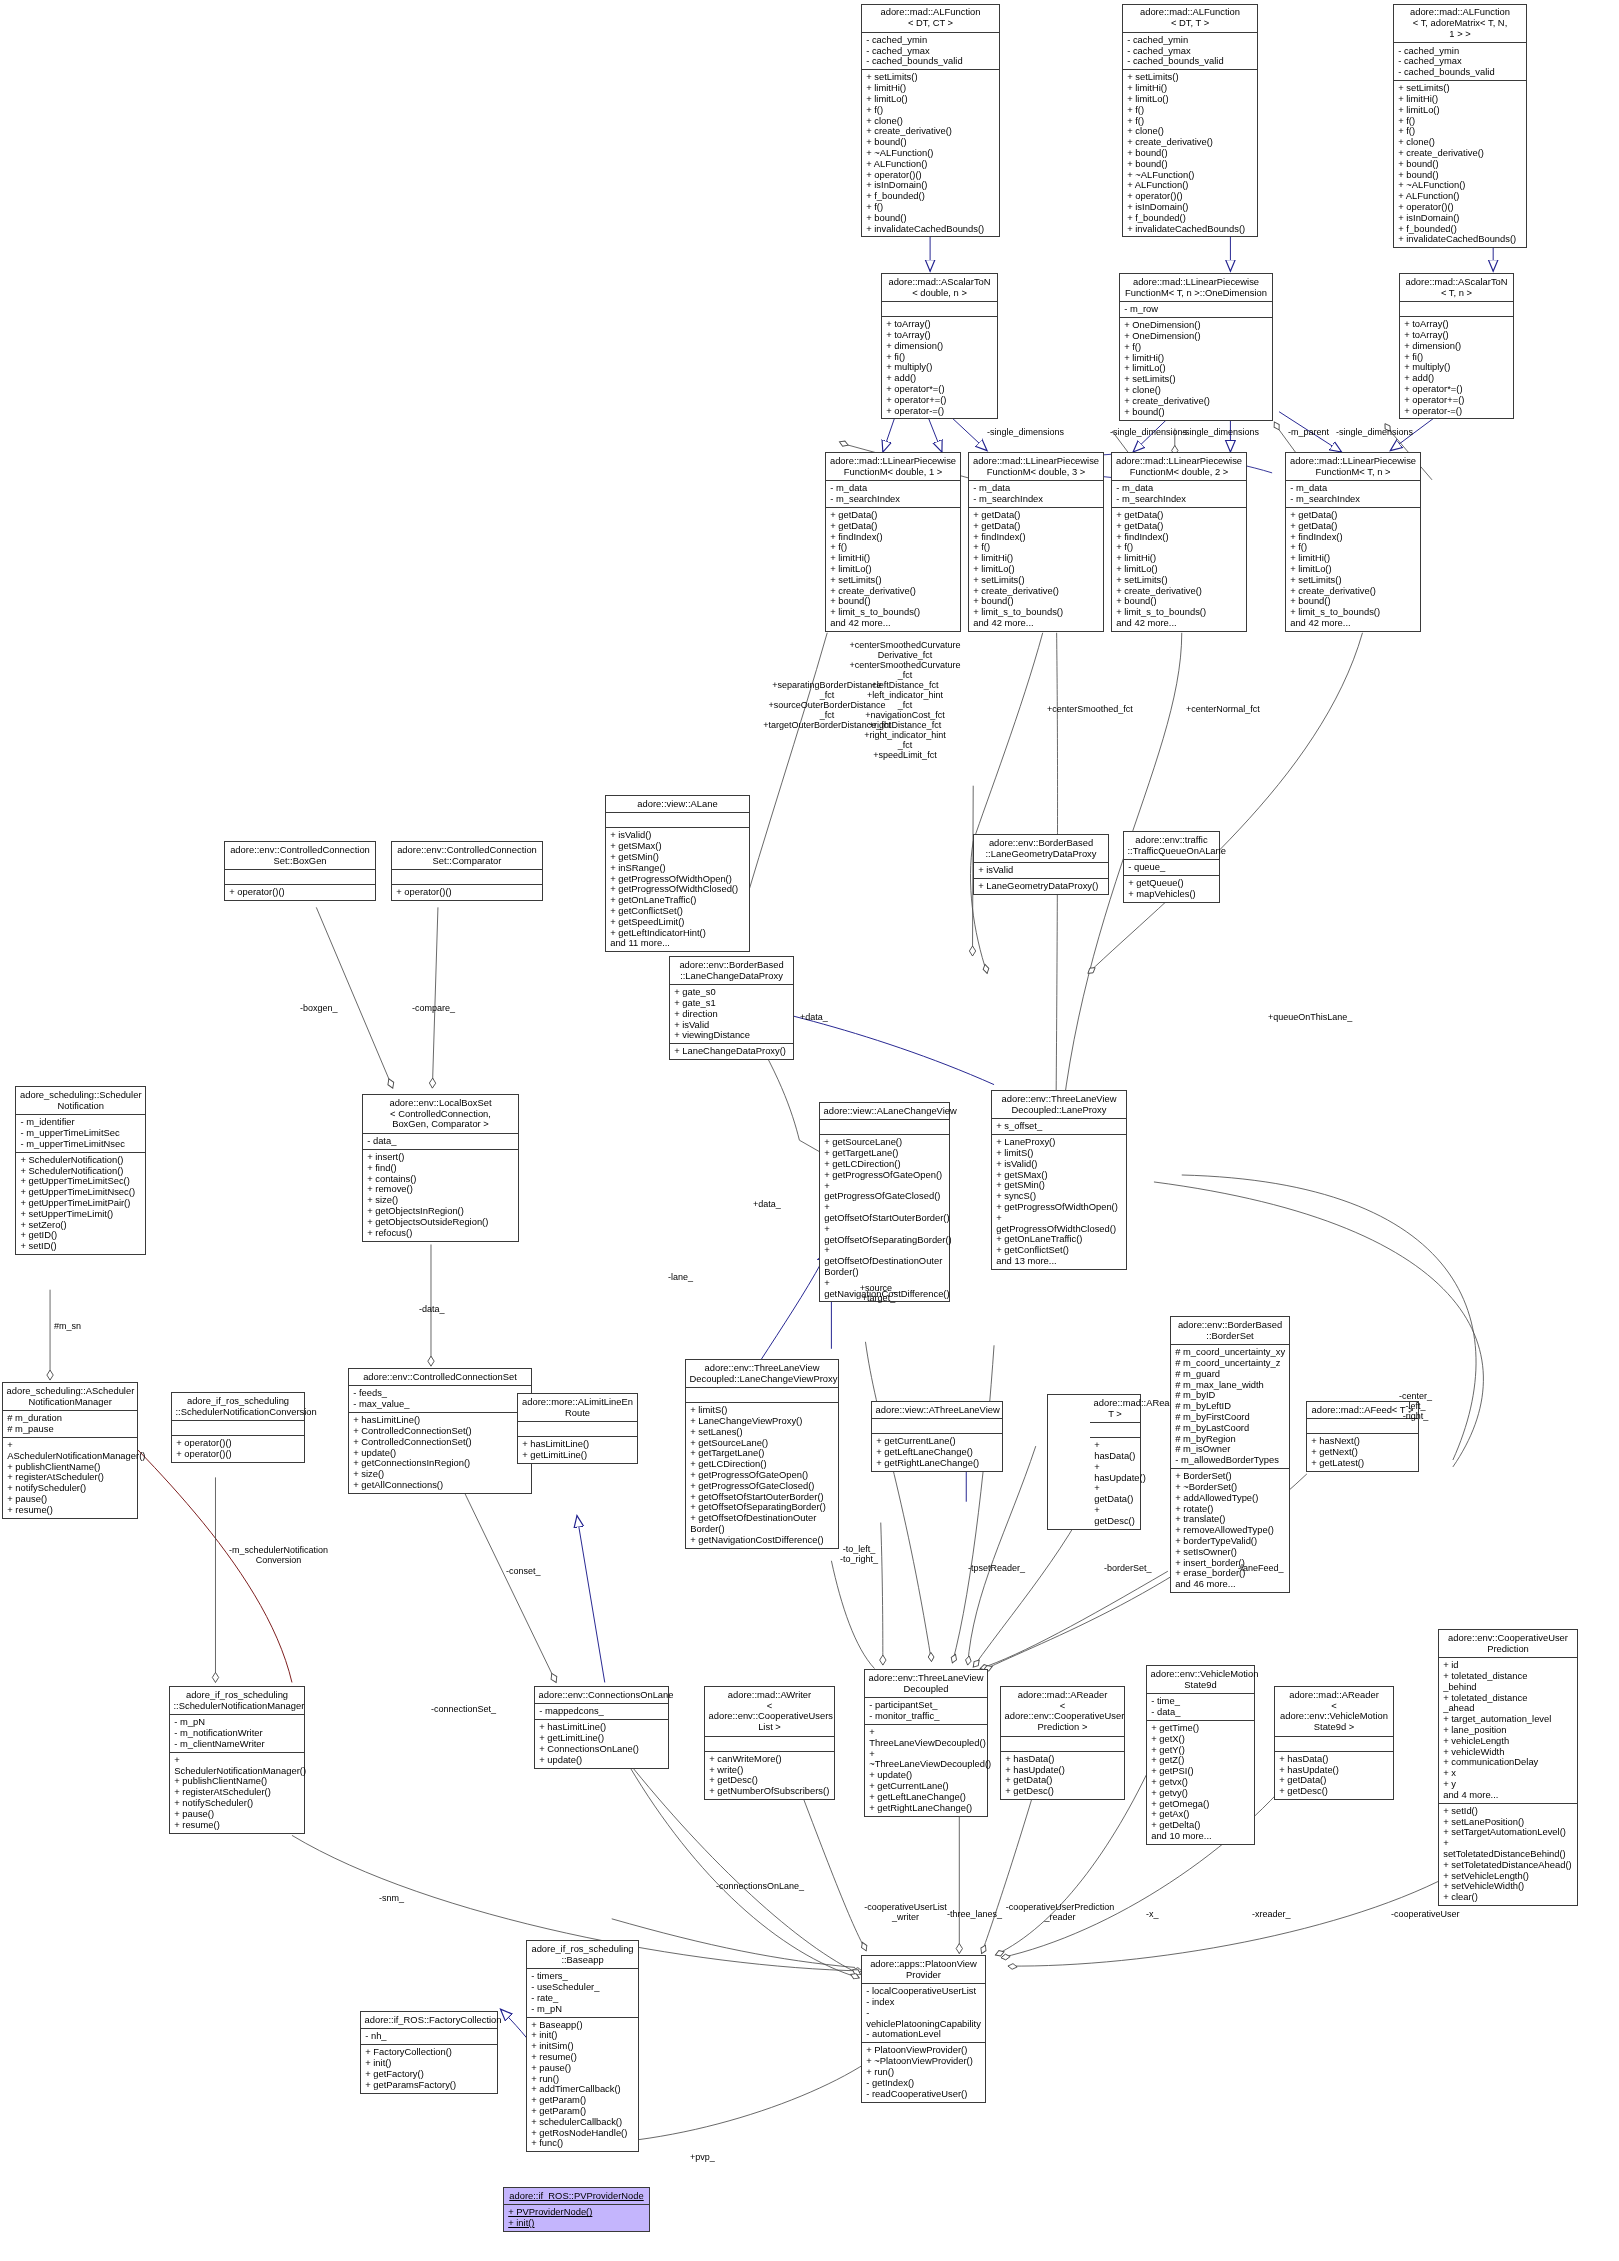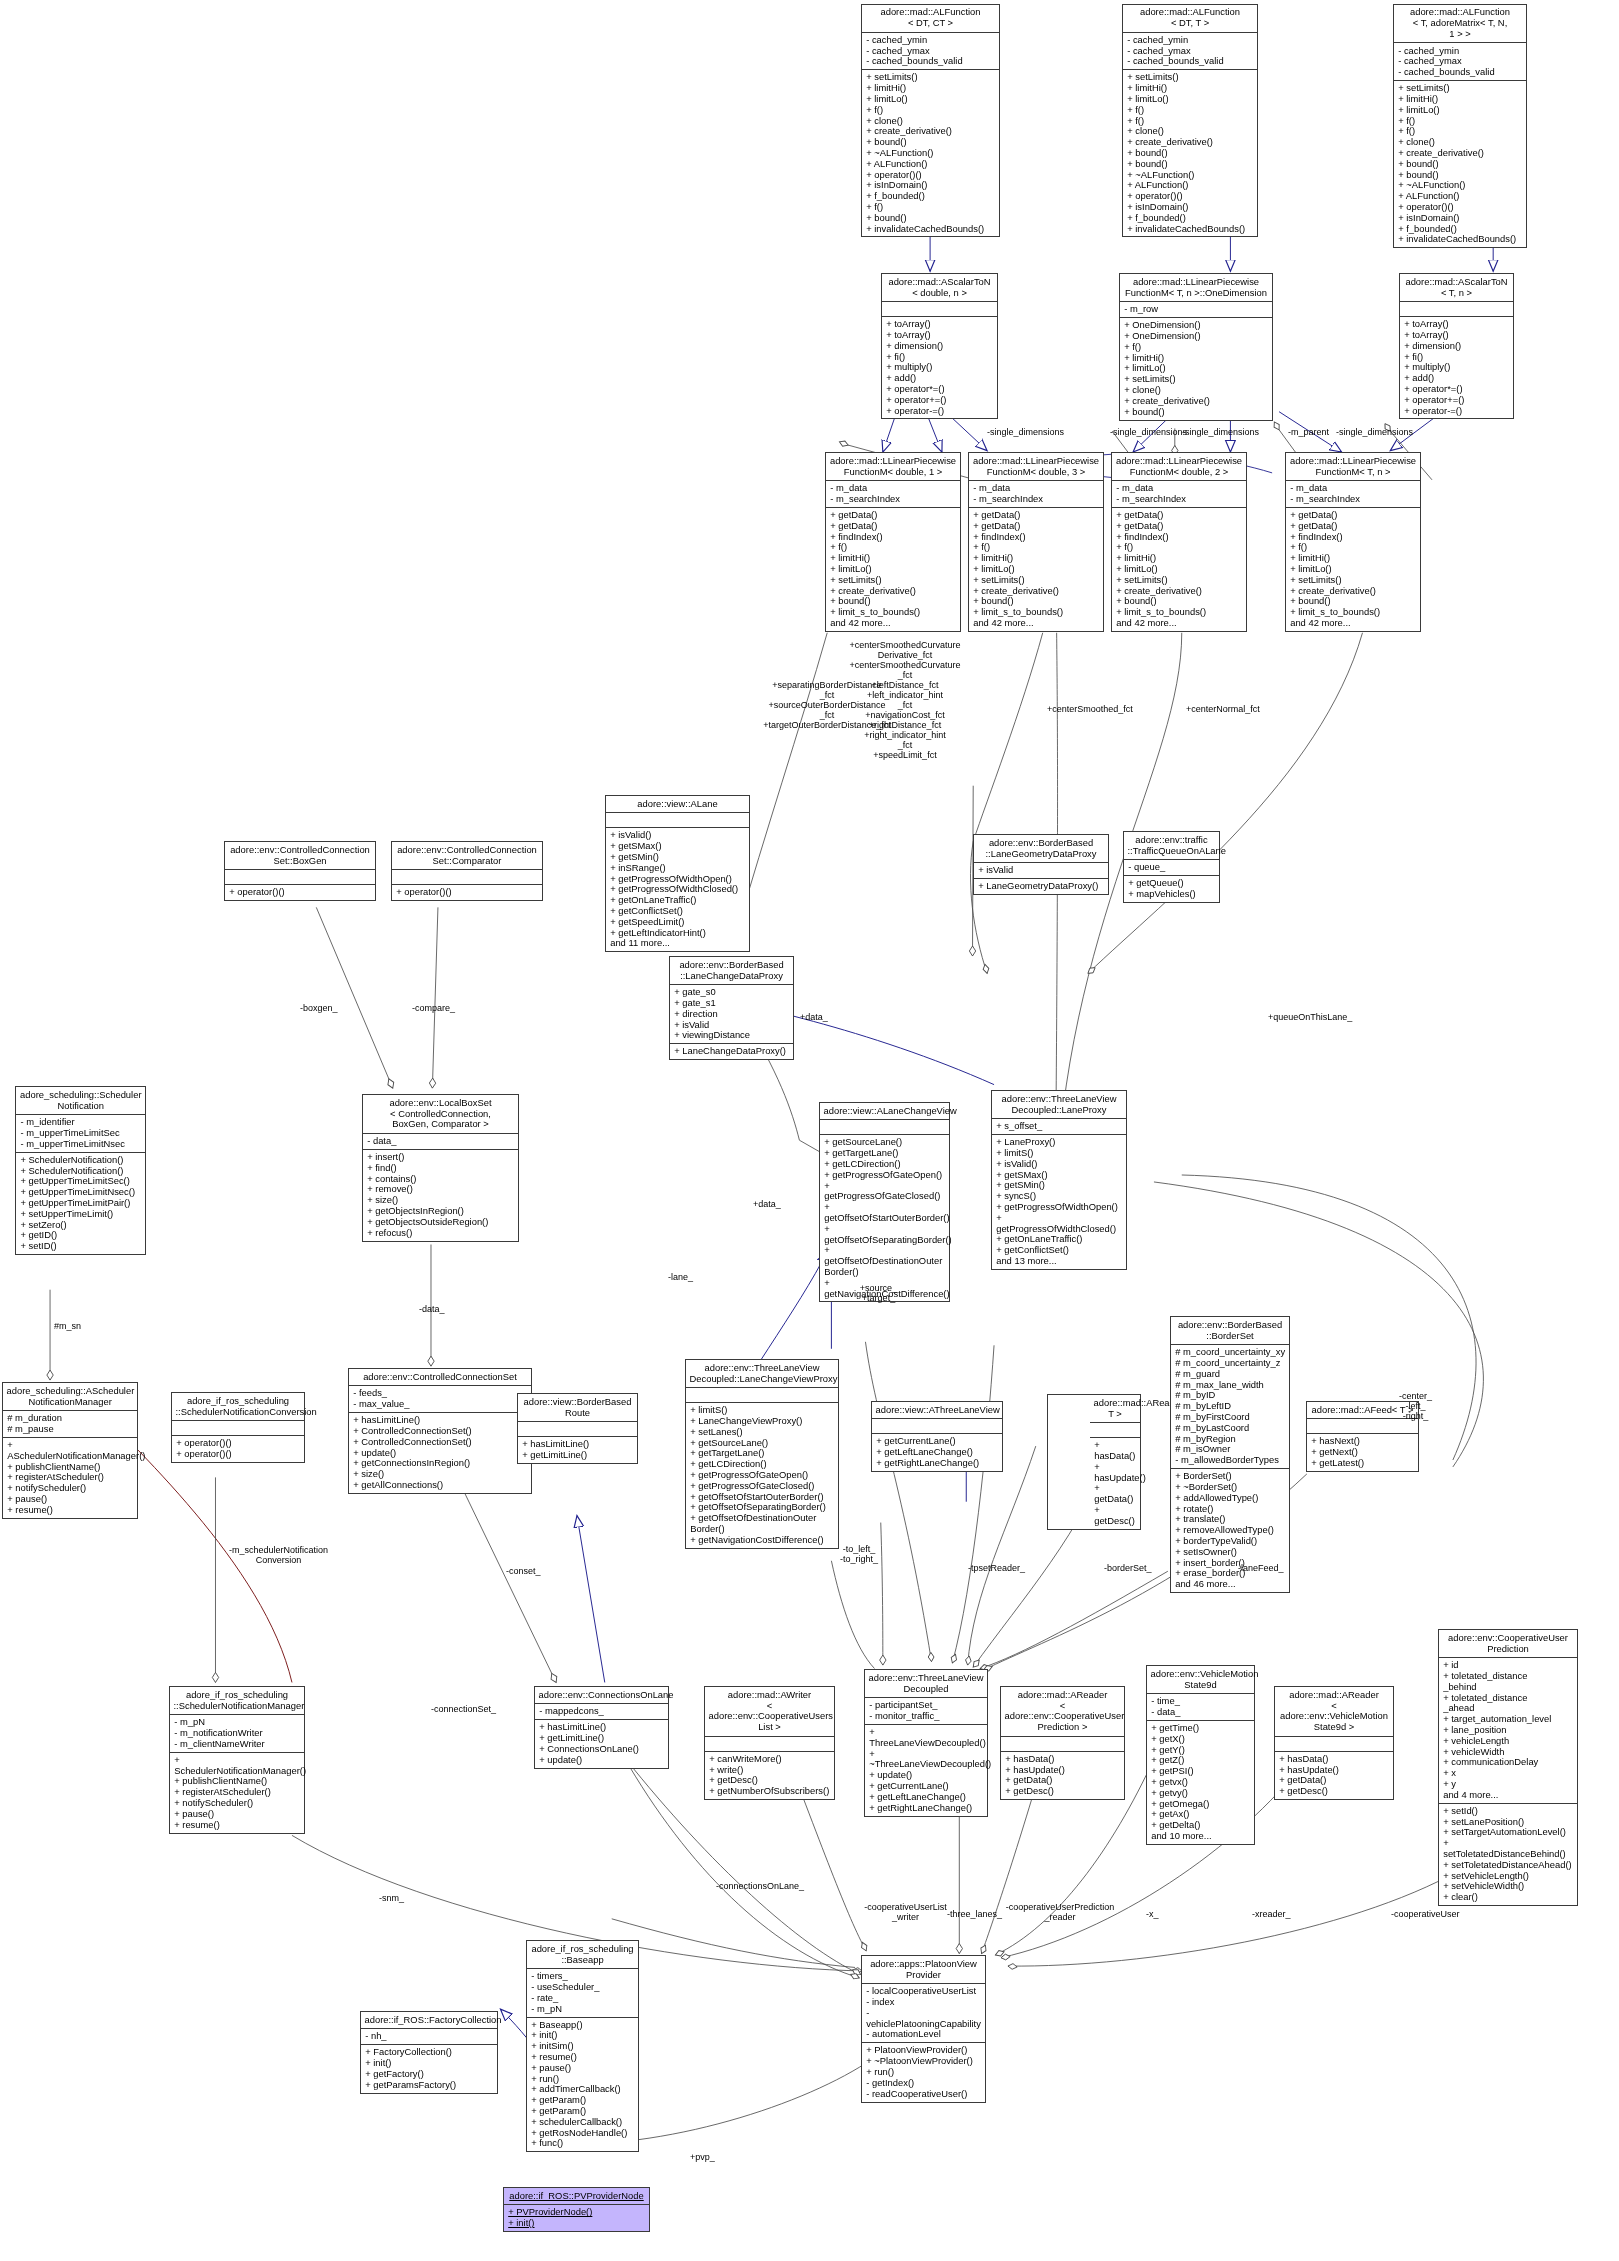--- a/index.html
+++ b/index.html
@@ -507,21 +507,21 @@
     <div class="nops">+ hasLimitLine()
 + ControlledConnectionSet()
 + ControlledConnectionSet()
 + update()
 + getConnectionsInRegion()
 + size()
 + getAllConnections()</div>
   </div>
 
   <div class="node" style="left:517px;top:1393px;width:121px;">
-    <div class="ntitle">adore::view::BorderBased
+    <div class="ntitle">adore::more::ALimitLineEn
 Route</div>
     <div class="nattrs empty"></div>
     <div class="nops">+ hasLimitLine()
 + getLimitLine()</div>
   </div>
 
   <div class="node" style="left:685px;top:1359px;width:154px;">
     <div class="ntitle">adore::env::ThreeLaneView
 Decoupled::LaneChangeViewProxy</div>
     <div class="nattrs empty"></div>

